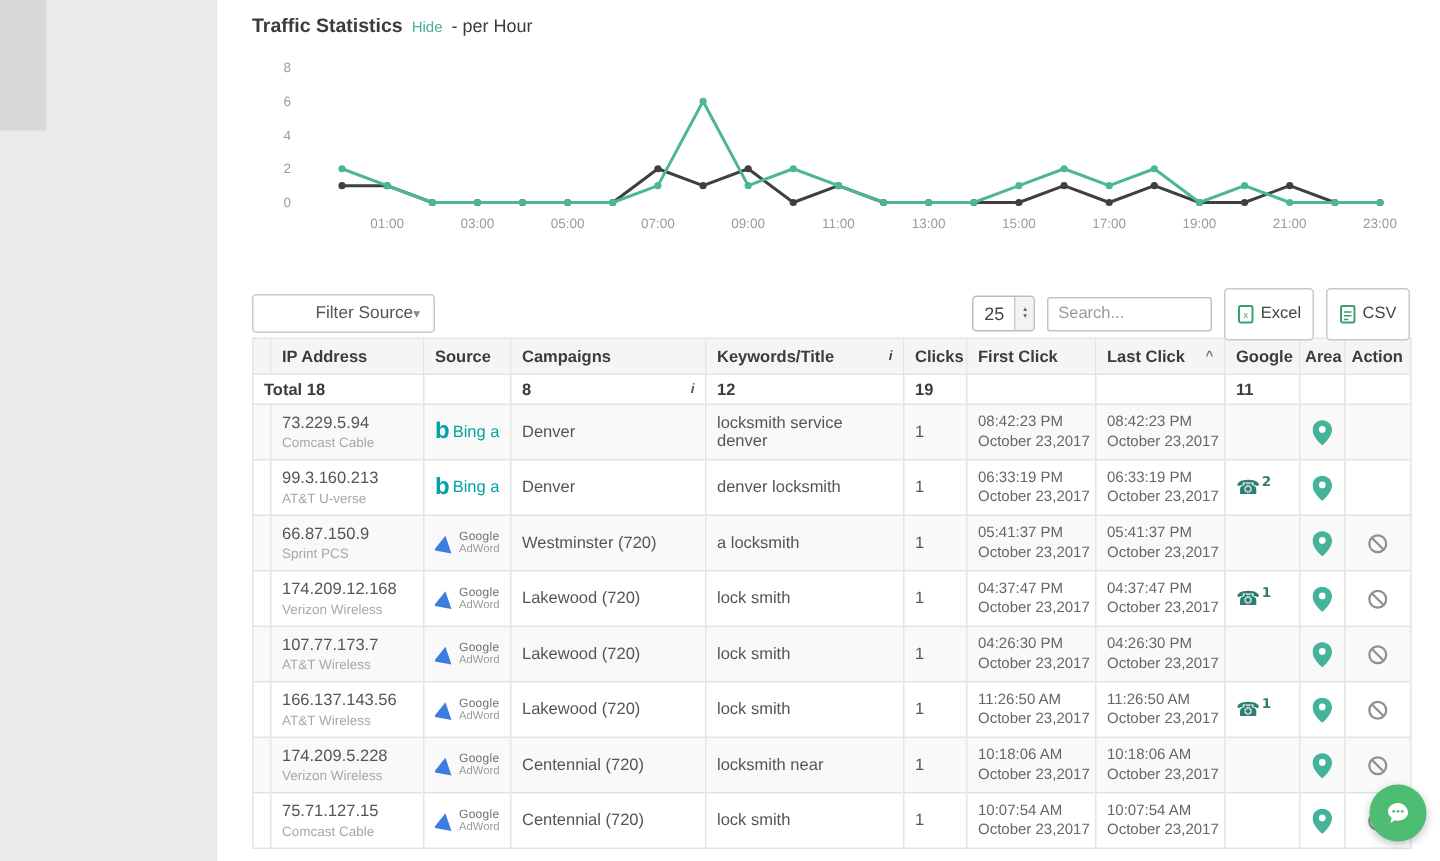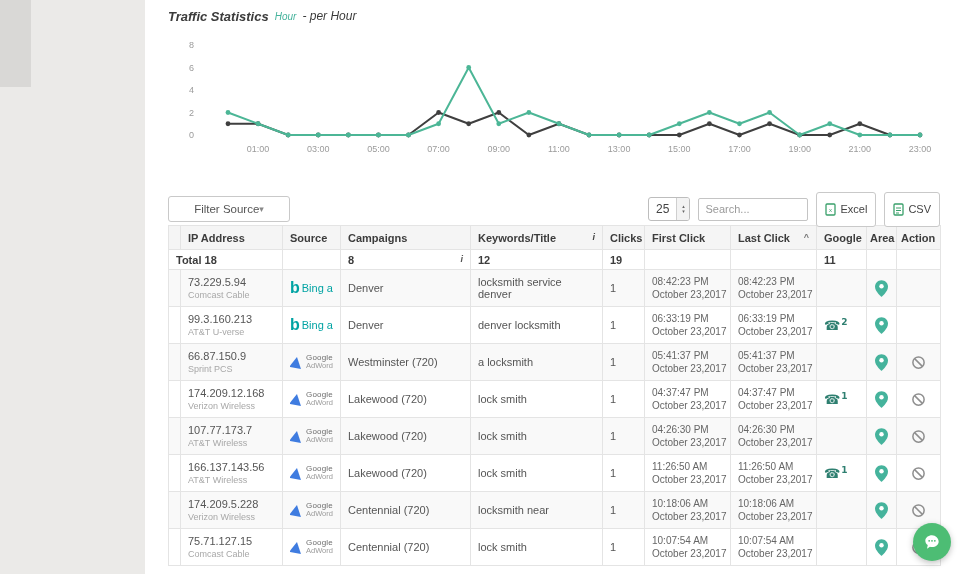--- a/index.html
+++ b/index.html
@@ -3,30 +3,30 @@
 <meta charset="utf-8">
 <style>
   * { margin:0; padding:0; box-sizing:border-box; }
   html,body { width:960px; height:574px; overflow:hidden; background:#fff;
     font-family:"Liberation Sans", sans-serif; }
   .sidebar { position:absolute; left:0; top:0; width:145px; height:574px; background:#ebeae8; }
   .sidebar-top { position:absolute; left:0; top:0; width:31px; height:87px; background:#d9d8d6; }
   .main { position:absolute; left:145px; top:0; width:815px; height:574px; background:#fff; }
   .content { margin-left:23px; width:772px; }
 
-  .page-header { padding-top:8px; height:24px; display:flex; align-items:center; gap:6px;font-style:italic; }
+  .page-header { padding-top:8px; height:24px; display:flex; align-items:flex-end; gap:6px; }
   .page-title { font-size:13px; font-weight:bold; color:#3b3b3b; }
   .hide-link { font-size:10px; color:var(--accent); cursor:pointer; }
   .page-subtitle { font-size:12px; color:#3b3b3b; }
 
   .chart-wrap { margin-top:10px; height:128px; }
   #chart-svg .ytick, #chart-svg .xtick { font-size:9px; fill:#9b9b9b; font-family:"Liberation Sans",sans-serif; }
 
   .toolbar { margin-top:34px; height:26px; display:flex; justify-content:space-between; align-items:center; }
-  .filter-btn { display:flex; align-items:center; justify-content:center; width:122px; height:26px;
+  .filter-btn { display:flex; align-items:center; justify-content:flex-end; width:122px; height:26px;
     background:#fff; border:1px solid #c9c9c9; border-radius:3px; padding:0 9px; font-size:11.5px; color:#555; cursor:pointer; }
   .filter-btn .caret { color:#888; font-size:9px; }
   .toolbar-right { display:flex; align-items:center; gap:8px; }
   .page-size { display:flex; align-items:stretch; height:24px; border:1px solid #bdbdbd; border-radius:3px; overflow:hidden; cursor:pointer; background:#fff; }
   .page-size .num { padding:0 7px; font-size:12px; color:#444; display:flex; align-items:center; }
   .page-size .stepper { width:13px; border-left:1px solid #cfcfcf; display:flex; flex-direction:column; align-items:center; justify-content:center; background:#f3f3f3; }
   .page-size .stepper span { font-size:5px; color:#666; line-height:5px; }
   .search-box { width:110px; height:23px; border:1px solid #c4c4c4; border-radius:2px; padding:0 6px; font-size:11px; color:#444;
     font-family:"Liberation Sans",sans-serif; }
   .search-box::placeholder { color:#9a9a9a; }
@@ -69,21 +69,21 @@
 
 <div class="sidebar">
   <div class="sidebar-top"></div>
 </div>
 
 <div class="main">
   <div class="content">
 
     <div class="page-header">
       <span class="page-title">Traffic Statistics</span>
-      <a class="hide-link">Hour</a>
+      <a class="hide-link">Hide</a>
       <span class="page-subtitle">- per Hour</span>
     </div>
 
     <div class="chart-wrap">
       <svg id="chart-svg" width="772" height="128">
           <text x="26" y="104" text-anchor="end" class="ytick">0</text>
           <text x="26" y="81.5" text-anchor="end" class="ytick">2</text>
           <text x="26" y="59" text-anchor="end" class="ytick">4</text>
           <text x="26" y="36.5" text-anchor="end" class="ytick">6</text>
           <text x="26" y="14" text-anchor="end" class="ytick">8</text>

